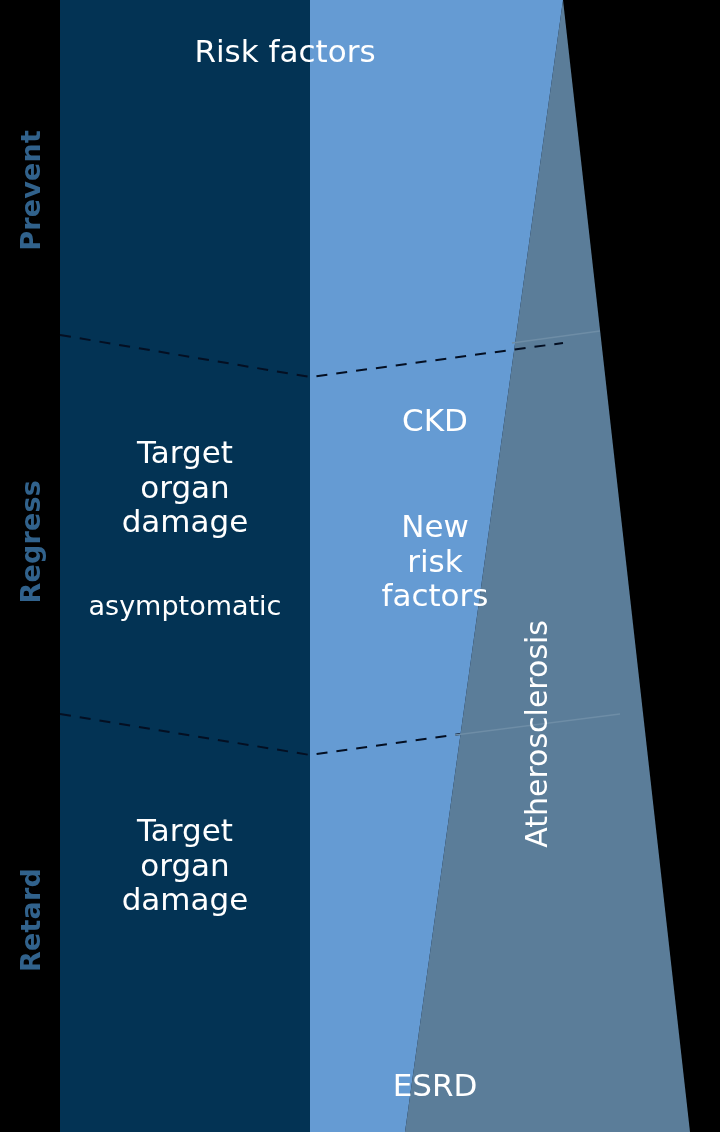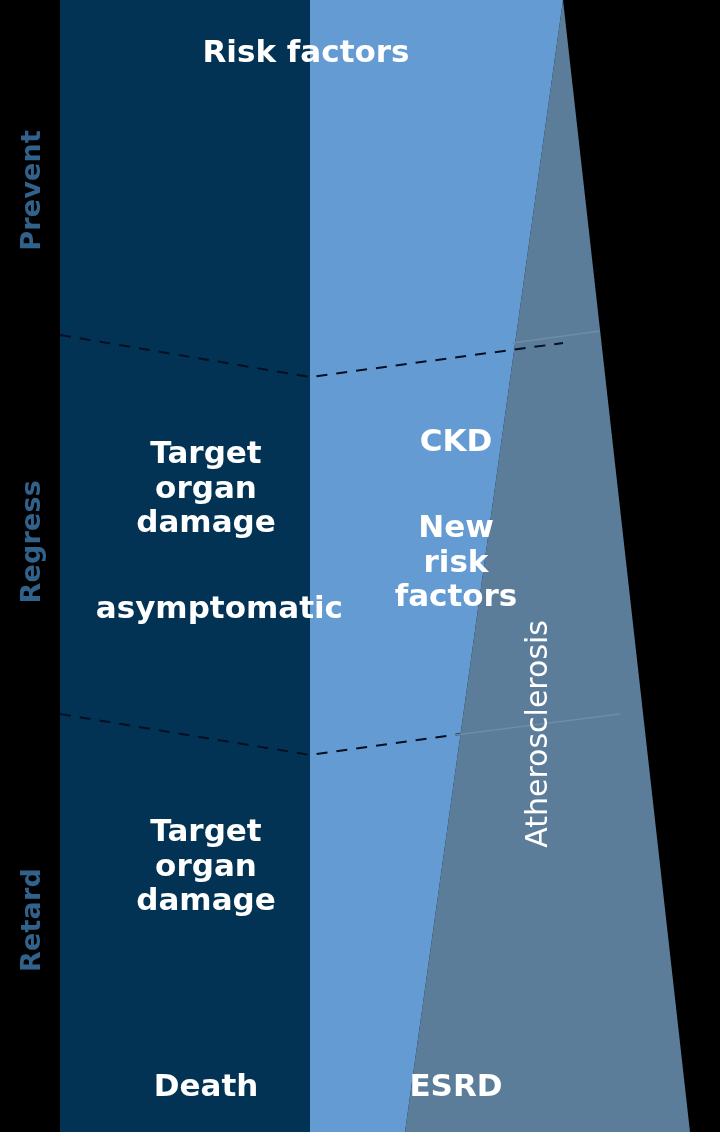--- a/index.html
+++ b/index.html
@@ -60,35 +60,34 @@
   #stage-label-retard  { top: 840px;  height: 160px; }
 
   
   .txt {
     position: absolute;
     color: #ffffff;
     font-size: 30px;
     line-height: 1.0;
     text-align: center;
     white-space: nowrap;
-    font-weight: 700;
-    padding-left: 21px;
+    font-weight: 400;
   }
   .txt.block { white-space: normal; line-height: 1.12; margin-top: 15px; }
 
   
   #label-risk-factors   { left: 60px;  top: 36px;  width: 450px; font-size: 31px; }
   #label-toDamage-asym  { left: 60px;  top: 420px; width: 250px; font-size: 31px; }
-  #label-asymptomatic   { left: 48px;  top: 592px; width: 274px; font-size: 31px; text-align: right; }
+  #label-asymptomatic   { left: 48px;  top: 592px; width: 274px; font-size: 27px; }
   #label-toDamage-sym   { left: 60px;  top: 798px; width: 250px; font-size: 31px; }
   #label-symptomatic    { left: 56px;  top: 970px; width: 258px; font-size: 31px; }
   #label-death          { left: 60px;  top: 1070px; width: 250px; font-size: 31px; }
 
   
-  #label-ckd            { left: 330px; top: 425px; width: 210px; font-size: 31px; }
+  #label-ckd            { left: 330px; top: 405px; width: 210px; font-size: 31px; }
   #label-new-risk       { left: 330px; top: 494px; width: 210px; font-size: 31px; }
   #label-esrd           { left: 330px; top: 1070px; width: 210px; font-size: 31px; }
 
   
   #label-atherosclerosis {
     position: absolute;
     left: 515px;
     top: 620px;
     height: 330px;
     width: 44px;
@@ -141,21 +140,20 @@
 
   <div class="txt" id="label-risk-factors">Risk factors</div>
 
   <div class="txt block" id="label-toDamage-asym">Target<br>organ<br>damage</div>
 
   <div class="txt" id="label-asymptomatic">asymptomatic</div>
 
   <div class="txt block" id="label-toDamage-sym">Target<br>organ<br>damage</div>
 
 
-  <div class="txt" id="label-death">Death</div>
 
   <div class="txt" id="label-ckd">CKD</div>
 
   <div class="txt" id="label-esrd">ESRD</div>
 
   <div class="txt block" id="label-new-risk">New<br>risk<br>factors</div>
 
   <div id="label-atherosclerosis">
     <span>Atherosclerosis</span>
   </div>

